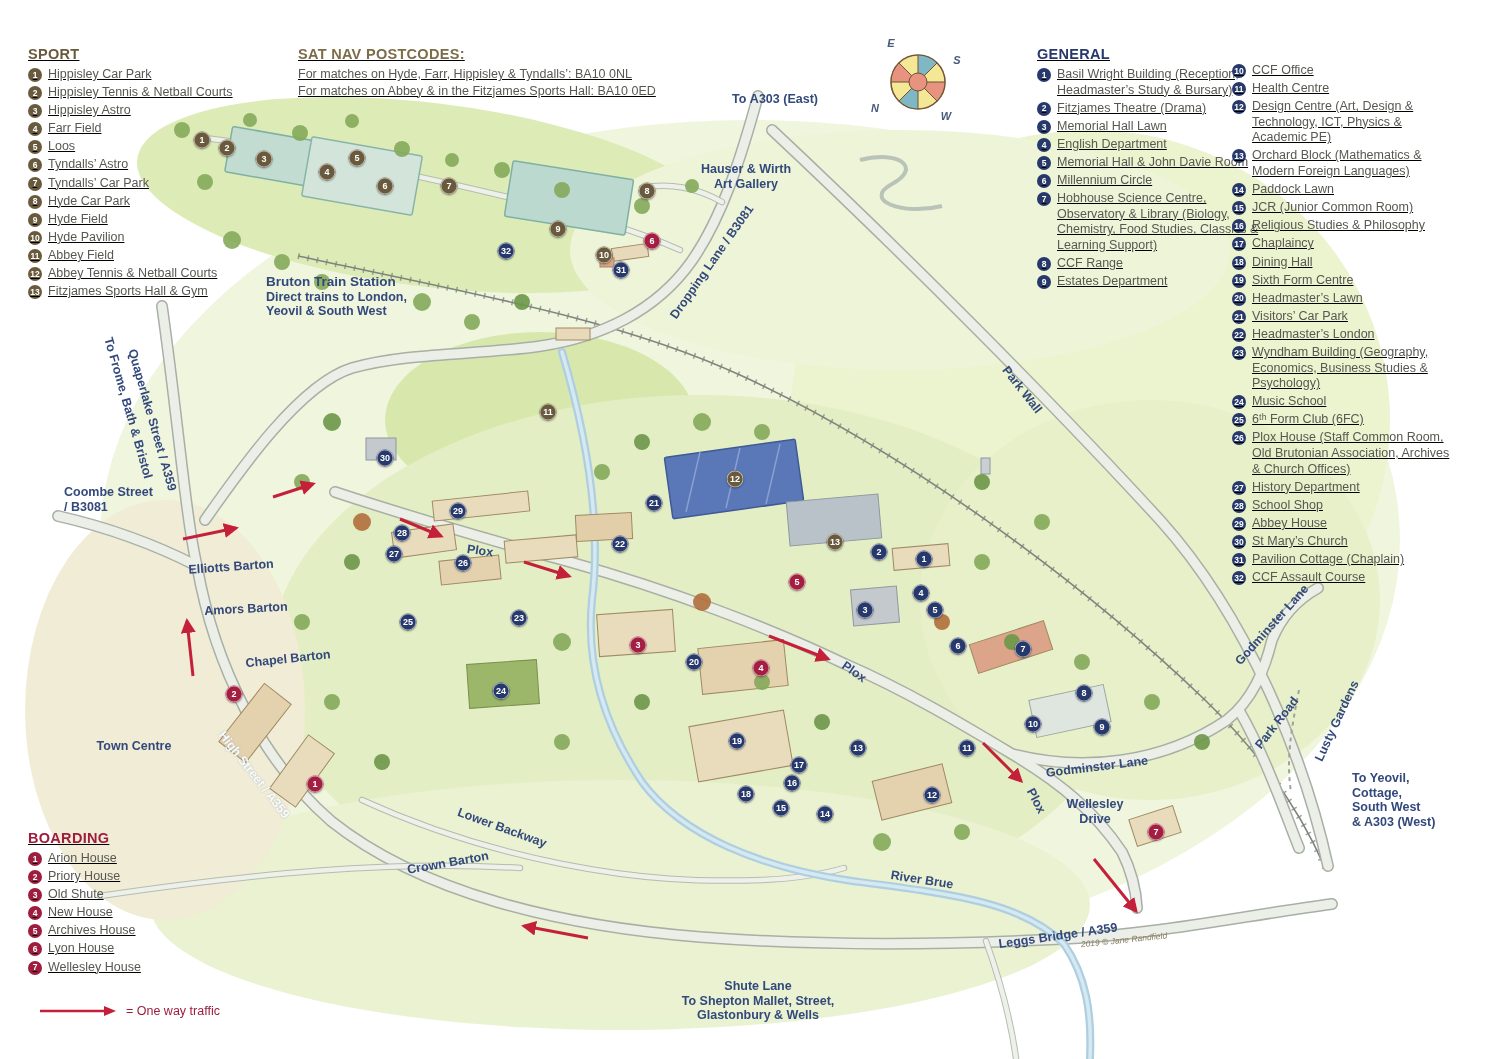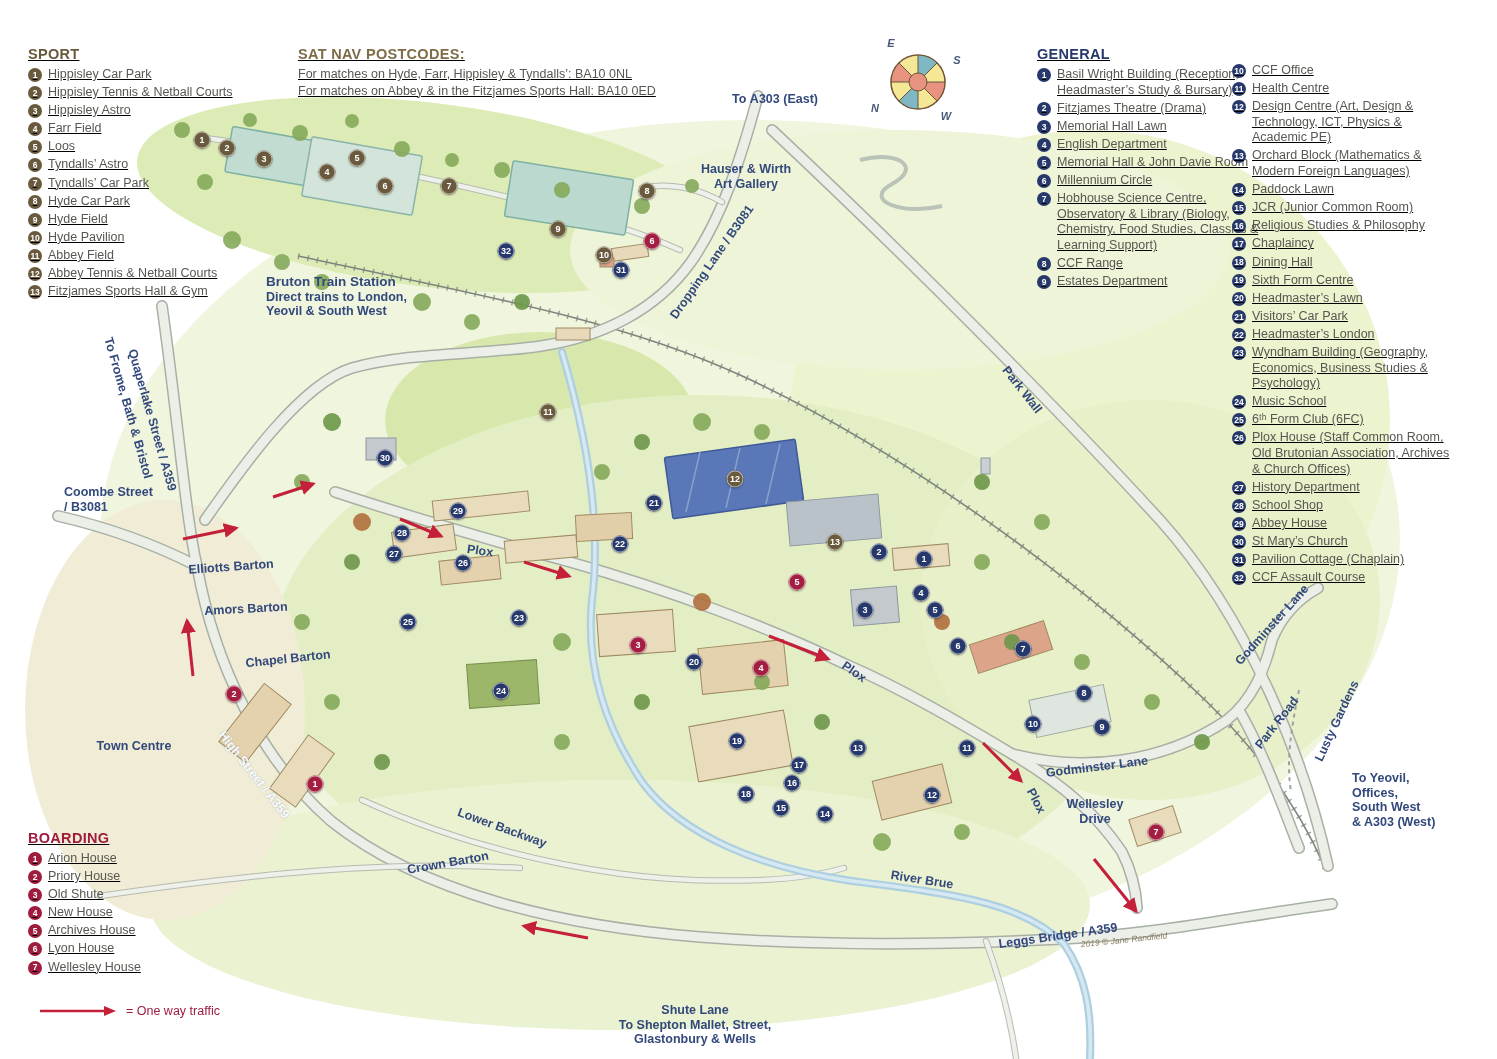--- a/index.html
+++ b/index.html
@@ -574,21 +574,21 @@
       </div>
       <div class="map-label" style="left: 922px; top: 880px; transform: translate(-50%, -50%) rotate(9deg);">
         <div>River Brue</div>
       </div>
       <div class="map-label" style="left: 1058px; top: 936px; transform: translate(-50%, -50%) rotate(-8deg);">
         <div>Leggs Bridge / A359</div>
       </div>
       <div class="map-label script" style="left: 1124px; top: 940px; transform: translate(-50%, -50%) rotate(-6deg);">
         <div>2019 © Jane Randfield</div>
       </div>
-      <div class="map-label" style="left: 695px; top: 1001px; transform: translate(-50%, -50%); margin-top: 24px;">
+      <div class="map-label" style="left: 758px; top: 1001px; transform: translate(-50%, -50%);">
         <div>Shute Lane</div>
         <div><span class="lb">To </span>Shepton Mallet, Street,</div>
         <div>Glastonbury &amp; Wells</div>
       </div>
       <div class="map-label" style="left: 1095px; top: 811px; transform: translate(-50%, -50%);">
         <div>Wellesley</div>
         <div>Drive</div>
       </div>
       <div class="map-label" style="left: 1097px; top: 767px; transform: translate(-50%, -50%) rotate(-7deg);">
         <div>Godminster Lane</div>
@@ -597,21 +597,21 @@
         <div>Godminster Lane</div>
       </div>
       <div class="map-label" style="left: 1277px; top: 723px; transform: translate(-50%, -50%) rotate(-52deg);">
         <div>Park Road</div>
       </div>
       <div class="map-label" style="left: 1337px; top: 721px; transform: translate(-50%, -50%) rotate(-65deg);">
         <div>Lusty Gardens</div>
       </div>
       <div class="map-label left" style="left: 1352px; top: 800px; transform: translate(0px, -50%);">
         <div><span class="lb">To </span>Yeovil,</div>
-        <div>Offices,</div>
+        <div>Cottage,</div>
         <div>South West</div>
         <div>&amp; A303 (West)</div>
       </div>
       <div class="map-label" style="left: 1022px; top: 390px; transform: translate(-50%, -50%) rotate(52deg);">
         <div>Park Wall</div>
       </div>
       <div class="map-label" style="left: 480px; top: 551px; transform: translate(-50%, -50%) rotate(8deg);">
         <div>Plox</div>
       </div>
       <div class="map-label" style="left: 854px; top: 672px; transform: translate(-50%, -50%) rotate(35deg);">

